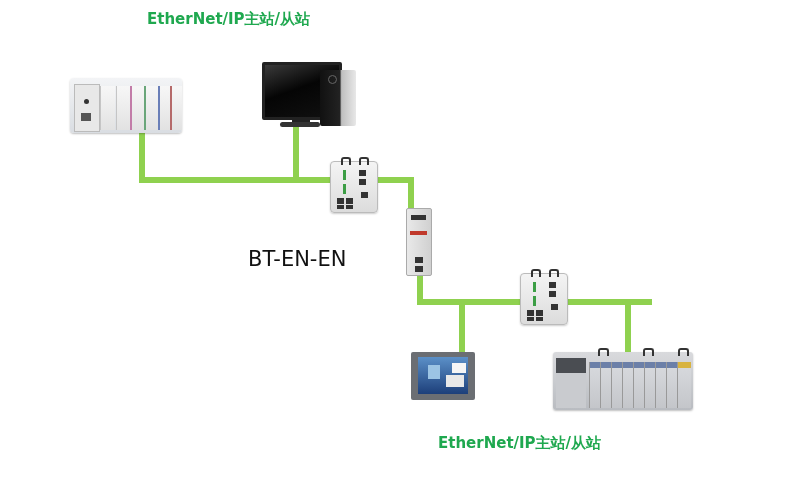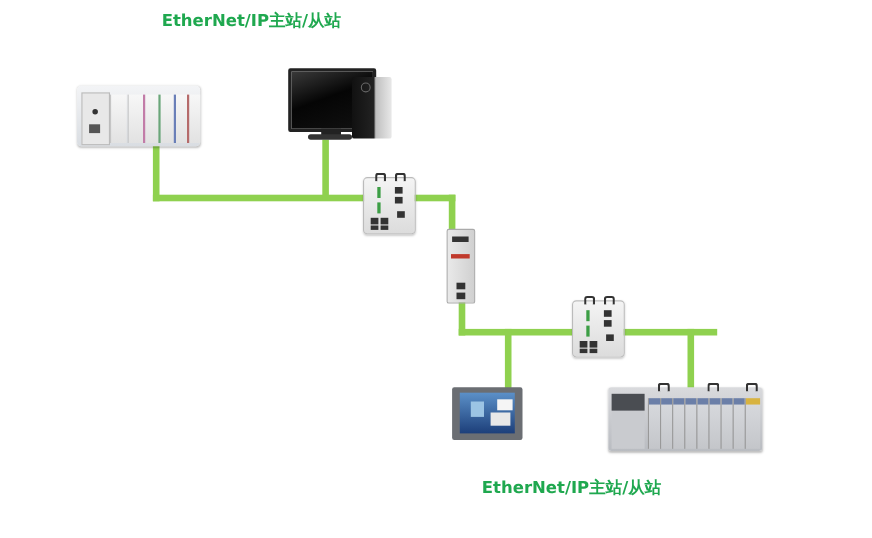--- a/index.html
+++ b/index.html
@@ -48,20 +48,21 @@
   .rack .mod { position: absolute; top: 10px; width: 10px; height: 46px; background: linear-gradient(#6b7fa8 0%, #6b7fa8 12%, #d6d8dc 13%, #c4c6ca 100%); border-left: 1px solid #999; }
   .rack .hook { position: absolute; top: -4px; width: 7px; height: 6px; border: 2px solid #333; border-bottom: none; border-radius: 3px 3px 0 0; }
 </style>
 </head>
 <body>
 
 <div id="stage">
 
   <div class="label-green" style="left:147px; top:10px;">EtherNet/IP主站/从站</div>
   <div class="label-green" style="left:438px; top:434px;">EtherNet/IP主站/从站</div>
+  <div class="label-black" style="left:248px; top:247px;">BT-EN-EN</div>
 
   <div class="wire" style="left:139px; top:131px; width:6px; height:52px;"></div>
   <div class="wire" style="left:139px; top:177px; width:196px; height:6px;"></div>
   <div class="wire" style="left:293px; top:127px; width:6px; height:54px;"></div>
   <div class="wire" style="left:376px; top:177px; width:38px; height:6px;"></div>
   <div class="wire" style="left:408px; top:177px; width:6px; height:32px;"></div>
 
   <div class="wire" style="left:417px; top:273px; width:6px; height:32px;"></div>
   <div class="wire" style="left:417px; top:299px; width:104px; height:6px;"></div>
   <div class="wire" style="left:566px; top:299px; width:86px; height:6px;"></div>

